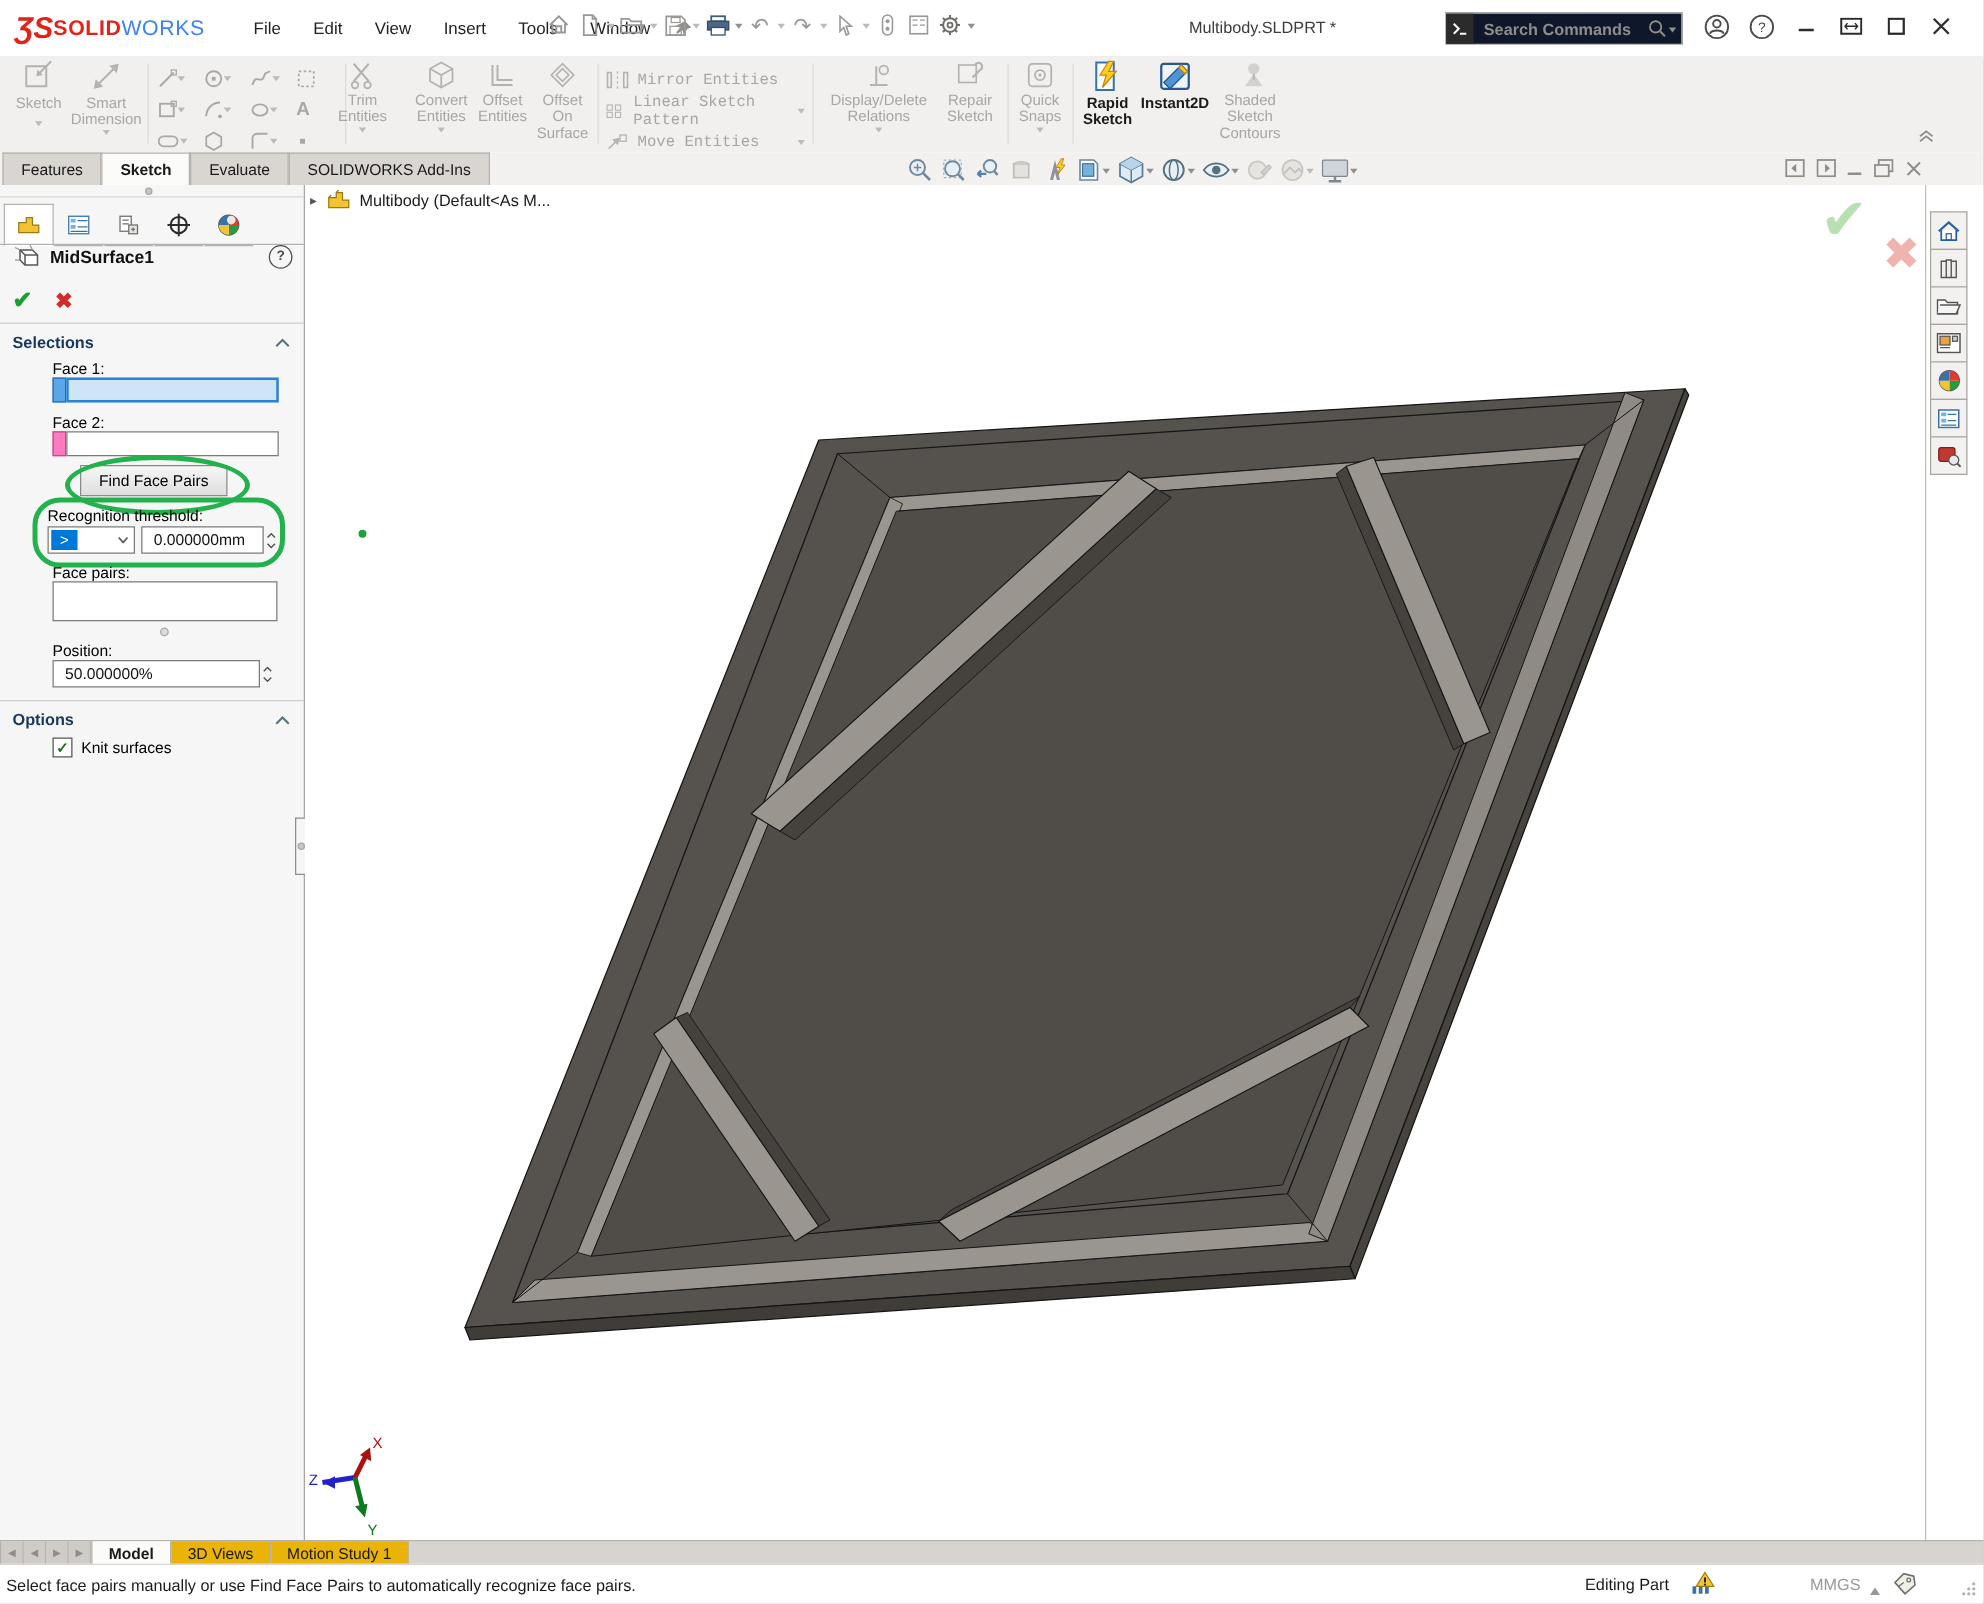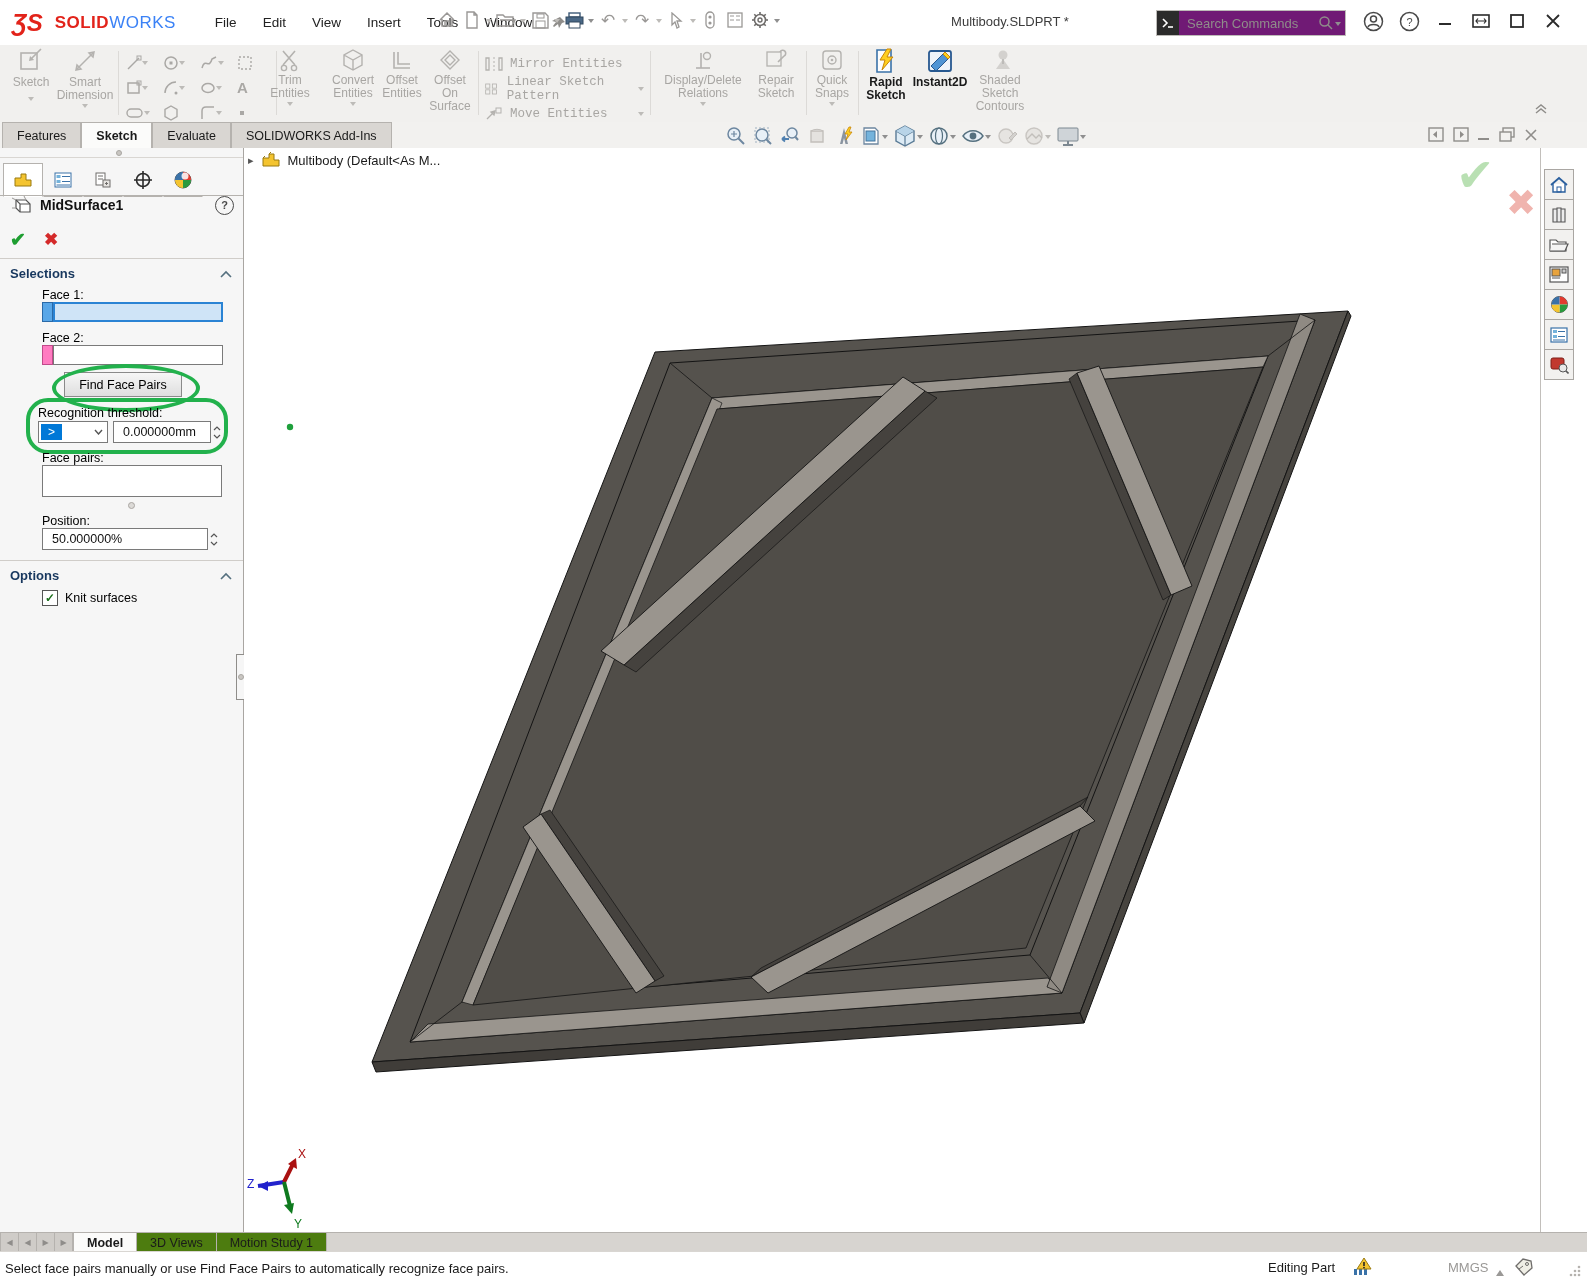--- a/index.html
+++ b/index.html
@@ -5,21 +5,21 @@
   html,body{margin:0;padding:0;background:#888;}
   #app{position:relative;width:1587px;height:1283px;background:#fff;overflow:hidden;
        font-family:"Liberation Sans",sans-serif;color:#111;font-size:13px;}
   .ab{position:absolute;}
   .f{display:flex;align-items:center;}
   .dd{width:0;height:0;border:3px solid transparent;border-top:4px solid #8f8f8f;margin-top:4px;display:inline-block;}
   .dd.dis{border-top-color:#bdbbb8;}
   svg{display:block;}
   
   #menubar{left:0;top:0;width:1587px;height:45px;background:#fff;border-bottom:1px solid #e6e4e2;}
-  .logo-ez{font-style:italic;font-weight:bold;font-size:24px;color:#e2231a;margin-right:12px;}
+  .logo-ez{font-style:italic;font-weight:bold;font-size:24px;color:#e2231a;margin-right:0;}
   .logo-solid{font-weight:bold;font-size:17px;color:#e2231a;letter-spacing:.5px;}
   .logo-works{font-weight:normal;font-size:17px;color:#3b82f6;letter-spacing:.5px;}
   .menu-item{padding:5px 13px;font-size:13.5px;color:#222;cursor:default;}
   .qat-item{width:22px;height:22px;display:flex;align-items:center;justify-content:center;}
   .winbtn{width:30px;height:26px;display:flex;align-items:center;justify-content:center;}
   
   #ribbon{left:0;top:45px;width:1587px;height:77px;background:#f1f0ee;}
   .bigbtn{position:absolute;top:3px;height:72px;display:flex;flex-direction:column;align-items:center;
           font-size:12px;line-height:13px;text-align:center;color:#a8a6a3;}
   .bigbtn .lbl{margin-top:2px;}
@@ -40,21 +40,21 @@
   .plabel{font-size:12.5px;color:#000;}
   .pfield{background:#fff;border:1px solid #7a7a7a;font-size:12.5px;display:flex;align-items:center;padding:0 9px;box-sizing:border-box;}
   .spin{display:flex;flex-direction:column;justify-content:center;gap:3px;align-items:center;width:12px;}
   .chev{width:8px;height:5px;}
   #viewport{left:244px;top:148px;width:1296px;height:1084px;background:#fff;}
   #taskpane{left:1540px;top:148px;width:47px;height:1084px;background:#fff;border-left:1px solid #c2bfbb;box-sizing:border-box;}
   .tpbtn{width:28px;height:29px;background:#f2f1ef;border:1px solid #a9a6a2;margin-top:-1px;display:flex;align-items:center;justify-content:center;}
   
   #btabs{left:0;top:1232px;width:1587px;height:19px;background:#d7d4d0;border-top:1px solid #b5b2ae;display:flex;align-items:stretch;}
   .navbox{width:17px;display:flex;align-items:center;justify-content:center;font-size:8px;color:#8f8d8a;background:#cfccc8;border-right:1px solid #b5b2ae;}
-  .btab{padding:0 13px;display:flex;align-items:center;font-size:12.5px;background:#4d7c0f;border-right:1px solid #b5b2ae;color:#1a1a1a;}
+  .btab{padding:0 13px;display:flex;align-items:center;font-size:12.5px;background:#eab308;border-right:1px solid #b5b2ae;color:#1a1a1a;}
   .btab.active{background:#fbfbfa;font-weight:bold;border-left:1px solid #b5b2ae;}
   #status{left:0;top:1251px;width:1587px;height:32px;background:#fff;border-top:1px solid #d9d6d2;}
   .green-ann{border:4px solid #22b14c;position:absolute;background:transparent;}
 </style>
 </head>
 <body>
 
 <div id="app">
 
   <div id="menubar" class="ab f">
@@ -150,21 +150,21 @@
               <line x1="13" y1="13" x2="14.7" y2="14.7"></line>
               <line x1="13" y1="5" x2="14.7" y2="3.3"></line>
               <line x1="3.3" y1="14.7" x2="5" y2="13"></line>
             </g>
           </svg>
         </span>
         <span class="dd"></span>
     </div>
     <div class="ab" style="left:900px;top:14px;width:220px;text-align:center;color:#3c3c3c;">Multibody.SLDPRT *</div>
 
-    <div class="ab f" style="left:1156px;top:10px;width:190px;height:26px;border:1px solid #bdbbb8;background:#701a75;box-sizing:border-box;">
+    <div class="ab f" style="left:1156px;top:10px;width:190px;height:26px;border:1px solid #bdbbb8;background:#0f172a;box-sizing:border-box;font-weight:bold;">
       <span style="width:22px;height:24px;background:#2b2b2b;display:flex;align-items:center;justify-content:center;">
         <svg width="12" height="10" viewBox="0 0 12 10">
             <path d="M1 1 L5 5 L1 9" stroke="#fff" stroke-width="1.6" fill="none"></path>
             <line x1="6" y1="9" x2="11" y2="9" stroke="#fff" stroke-width="1.6"></line>
           </svg>
       </span>
       <span style="flex:1;padding-left:8px;color:#8f8d8a;font-size:13px;">Search Commands</span>
       <span>
           <svg width="18" height="18" viewBox="0 0 18 18">
             <circle cx="7.5" cy="7.5" r="4.5" fill="none" stroke="#8f8d8a" stroke-width="1.5"></circle>

